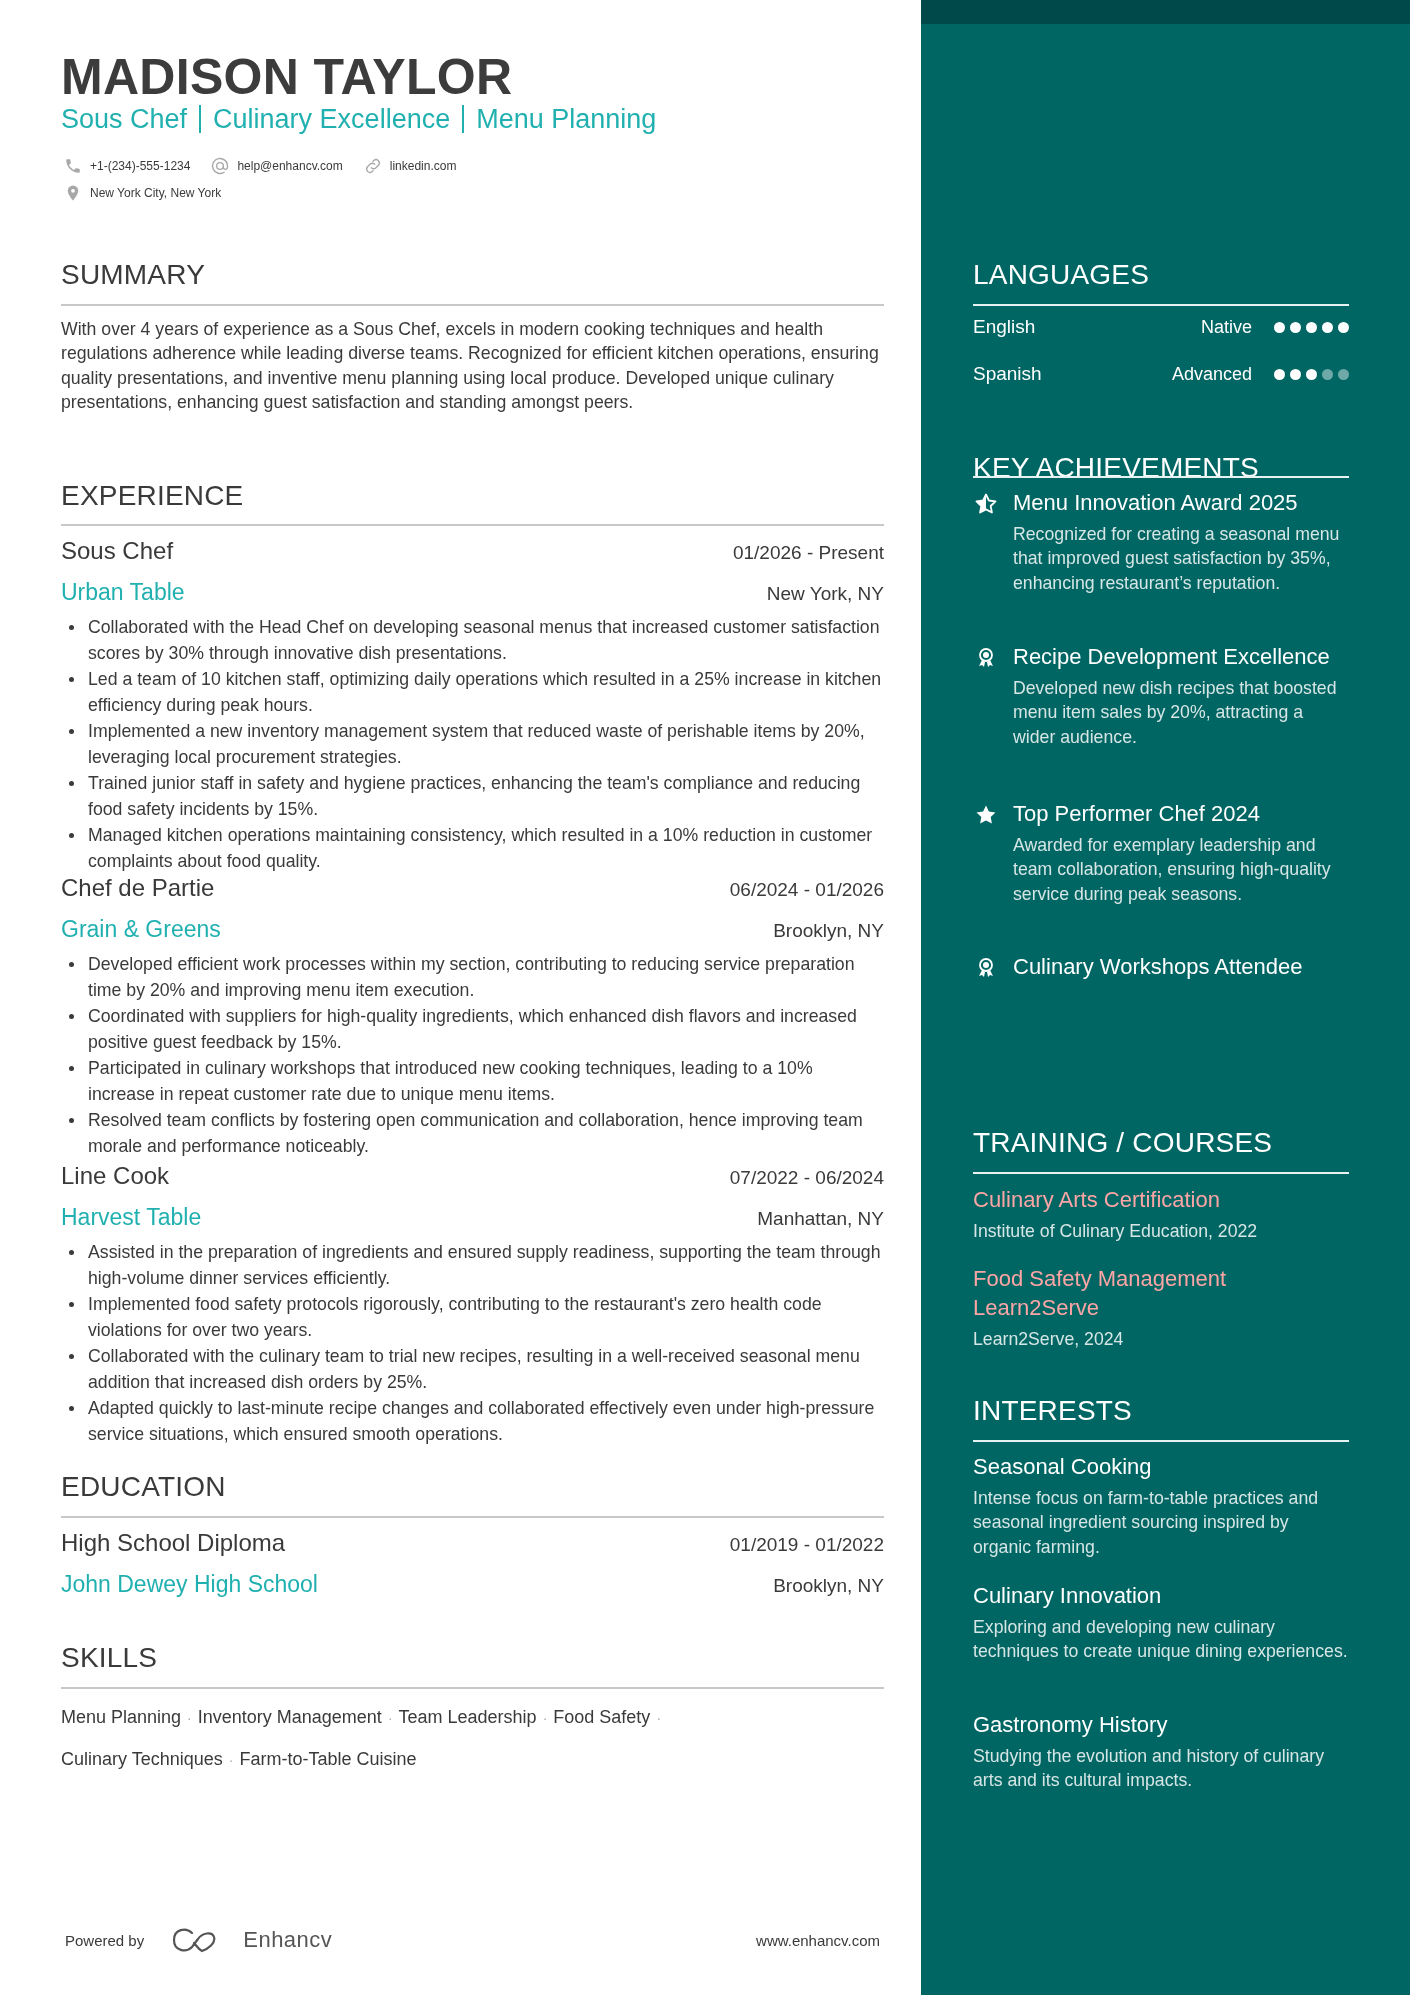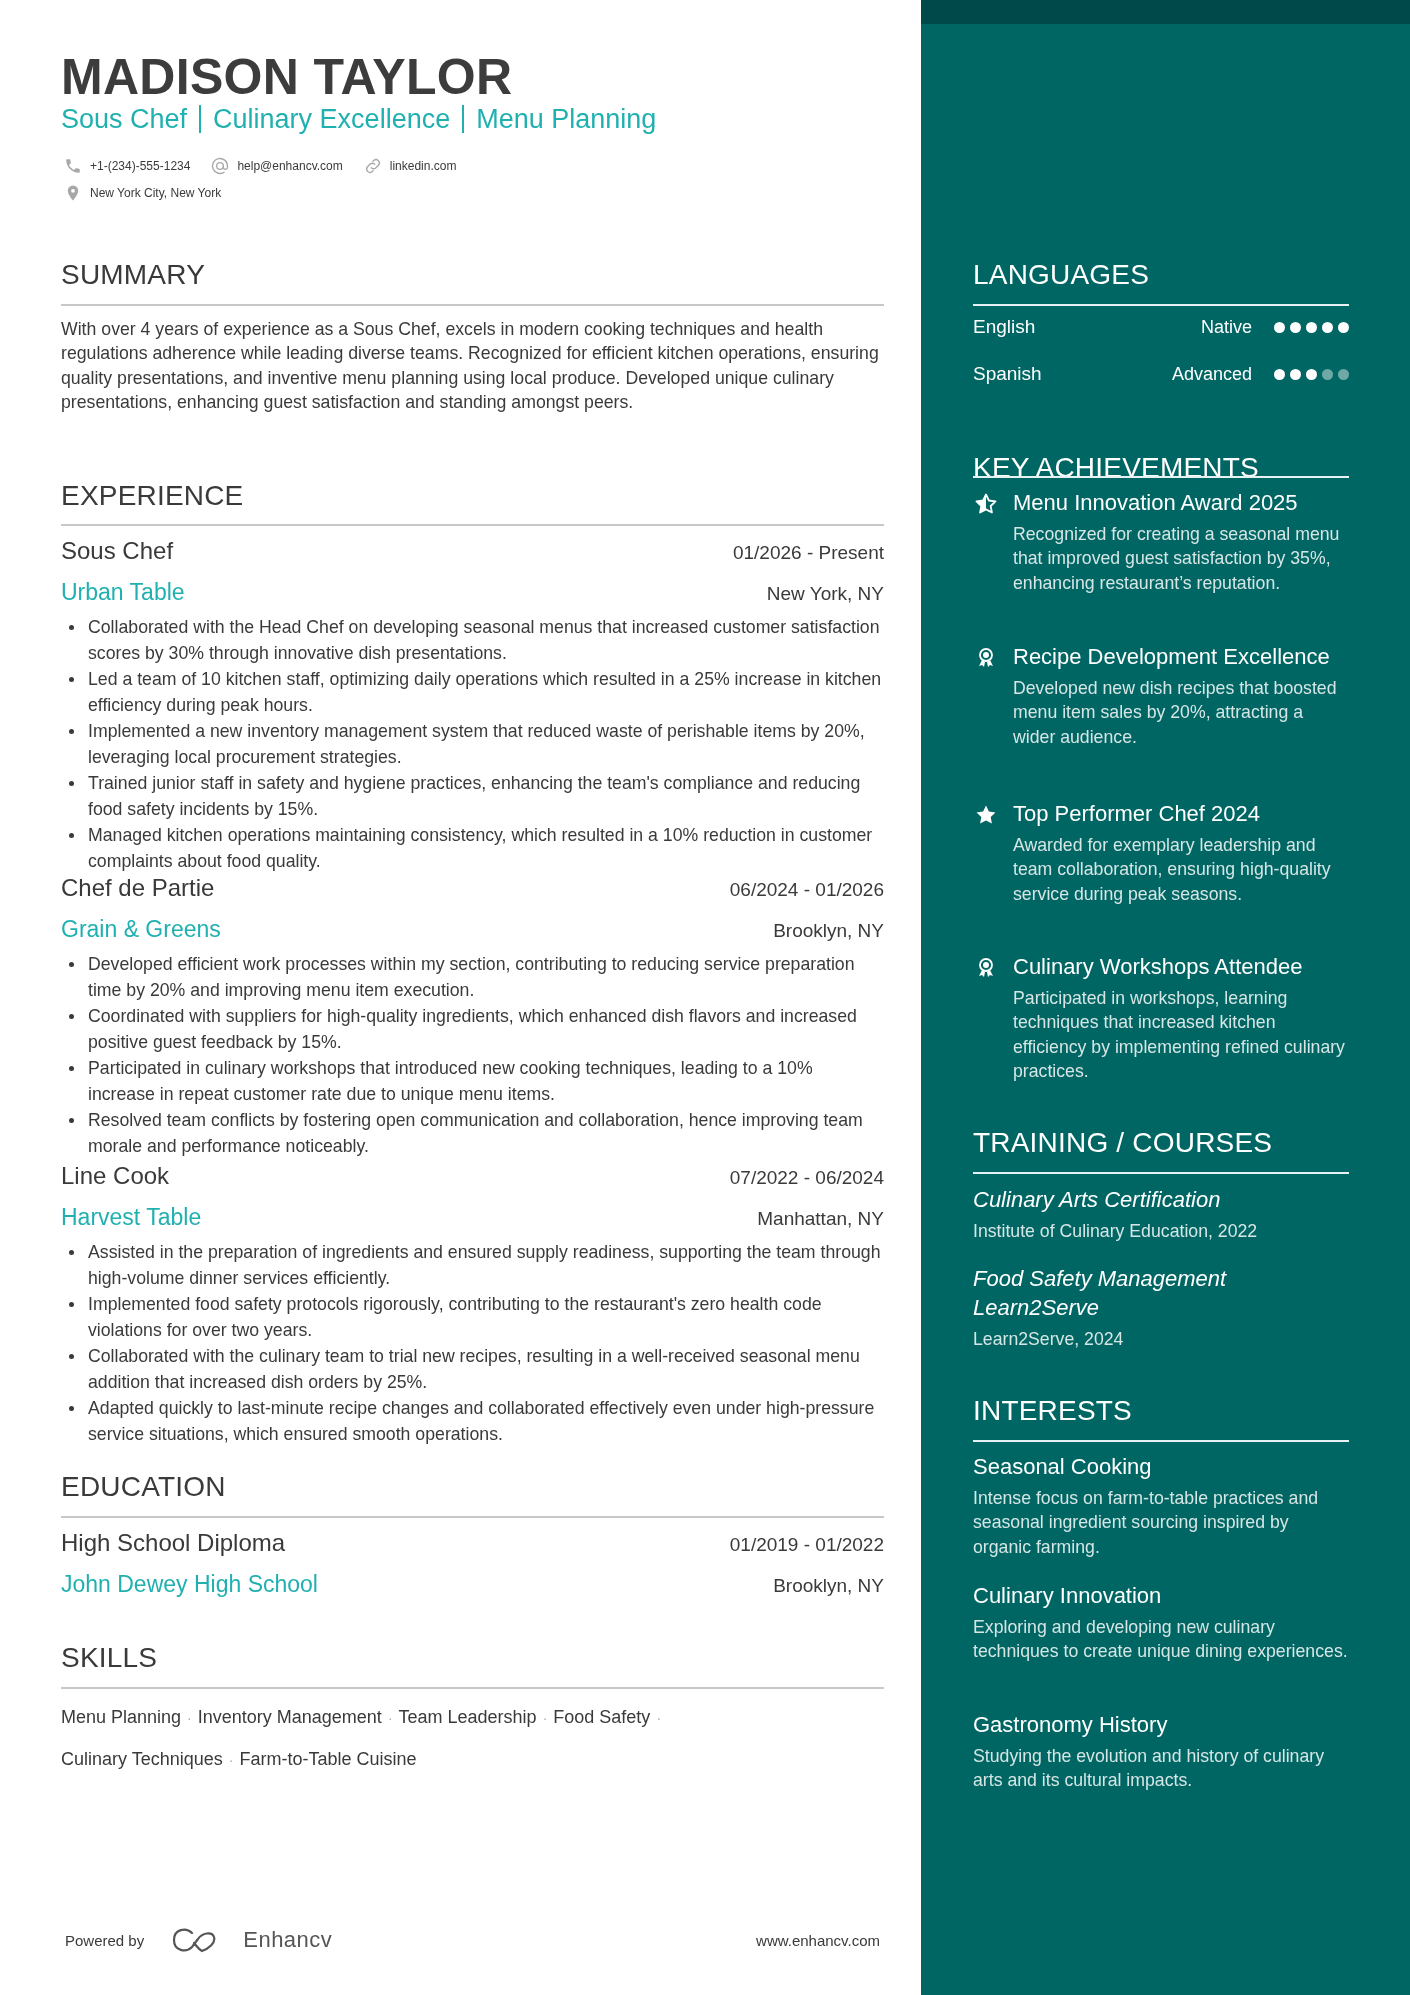--- a/index.html
+++ b/index.html
@@ -53,21 +53,21 @@
   .lang-dots { display: flex; gap: 5px; }
   .lang-dot { width: 11px; height: 11px; border-radius: 50%; background: #fff; }
   .lang-dot.off { background: #6fa9a7; }
 
   .ach { position: absolute; left: 52px; width: 376px; }
   .ach-icon { position: absolute; left: 0; top: 3px; width: 26px; height: 26px; display: flex; align-items: center; justify-content: center; }
   .ach-title { margin-left: 40px; font-size: 22px; line-height: 29px; color: #fff; }
   .ach-desc { margin-left: 40px; margin-top: 5px; font-size: 17.7px; line-height: 24.3px; color: #d6e6e5; }
 
   .course { position: absolute; left: 52px; width: 376px; }
-  .course-title { font-size: 22px; line-height: 29px; color: #ffffff; font-style: italic; }
+  .course-title { font-size: 22px; line-height: 29px; color: #fca5a5; }
   .course-sub { margin-top: 5px; font-size: 17.7px; line-height: 24px; color: #d6e6e5; }
 
   .interest { position: absolute; left: 52px; width: 376px; }
   .interest-title { font-size: 22px; line-height: 29px; color: #fff; }
   .interest-desc { margin-top: 5px; font-size: 17.7px; line-height: 24.3px; color: #d6e6e5; }
 </style>
 </head>
 <body>
 
 <div class="main">
@@ -277,21 +277,20 @@
 
   <div class="ach" style="top:952px;">
     <span class="ach-icon">
       <svg width="24" height="24" viewBox="0 0 24 24">
           <circle cx="12" cy="9" r="6" fill="none" stroke="#fff" stroke-width="1.8"></circle>
           <circle cx="12" cy="9" r="3" fill="#fff"></circle>
           <path d="M8 14l-3 6 3-1 2 2 1-5M16 14l3 6-3-1-2 2-1-5" fill="#fff"></path>
         </svg>
     </span>
     <div class="ach-title">Culinary Workshops Attendee</div>
-    <div class="ach-desc">Participated in workshops, learning techniques that increased kitchen efficiency by implementing refined culinary practices.</div>
   </div>
 
   <div class="s-h" style="top:1127px;">TRAINING / COURSES</div>
   <div class="s-rule" style="top:1172px;"></div>
 
   <div class="course" style="top:1185px;">
     <div class="course-title">Culinary Arts Certification</div>
     <div class="course-sub">Institute of Culinary Education, 2022</div>
   </div>
   <div class="course" style="top:1264px;">

